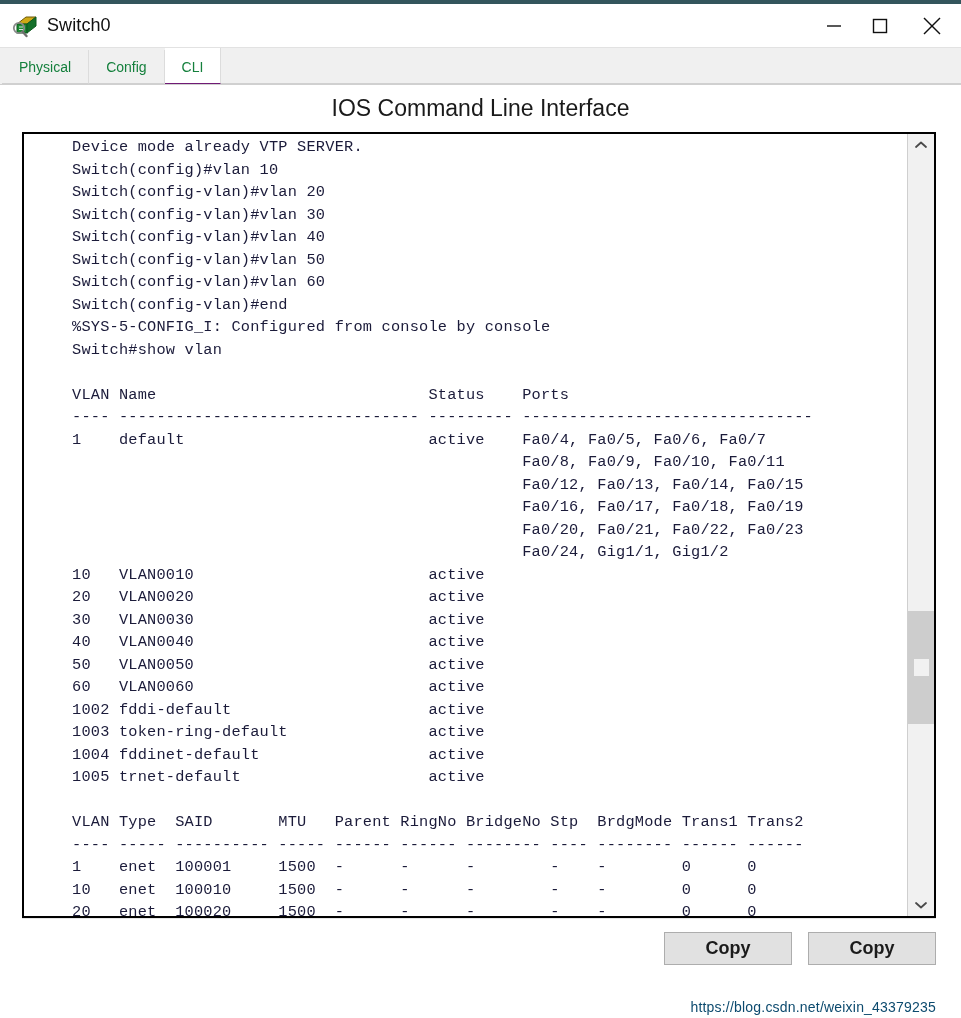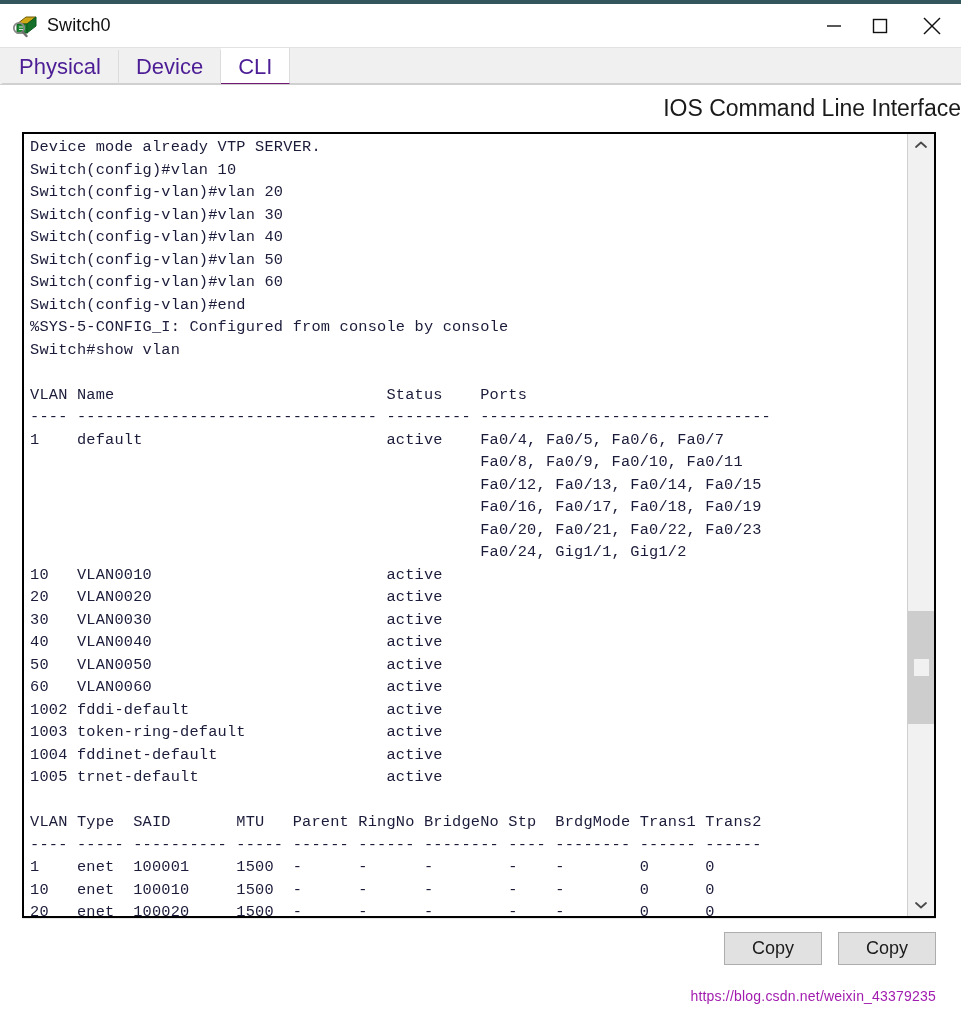--- a/index.html
+++ b/index.html
@@ -65,22 +65,22 @@
     display: flex;
     align-items: stretch;
     border-bottom: 1px solid #d0d0d0;
     padding-left: 2px;
   }
   .tab {
     display: flex;
     align-items: center;
     justify-content: center;
     padding: 0 17px;
-    font-size: 22px;
-    color: #4c1d95;
+    font-size: 14px;
+    color: #15803d;
     background: #f0f0f0;
     border-right: 1px solid #dcdcdc;
     border-bottom: 1px solid #d0d0d0;
     margin-top: 2px;
     white-space: nowrap;
   }
   .tab.active {
     background: #ffffff;
     border-bottom: 1px solid #701a75;
     margin-top: 0;
@@ -95,21 +95,21 @@
 
   
   .panel {
     flex: 1 1 auto;
     position: relative;
     background: #ffffff;
     display: flex;
     flex-direction: column;
   }
   .panel-title {
-    text-align: right;
+    text-align: center;
     font-size: 23px;
     color: #1a1a1a;
     padding: 10px 0 10px 0;
     flex: 0 0 auto;
   }
 
   
   .term-wrap {
     margin: 0 25px 0 22px;
     border: 2px solid #000000;
@@ -124,21 +124,21 @@
     flex: 1 1 auto;
     overflow: hidden;
     padding: 2px 0 0 6px;
     font-family: "Liberation Mono", "DejaVu Sans Mono", monospace;
     font-size: 15.3px;
     line-height: 22.5px;
     color: #1b1b3a;
     white-space: pre;
     letter-spacing: 0.2px;
   }
-  .term-text .ln { display: block; height: 22.5px; }
+  .term-text .ln { display: block; height: 22.5px; margin-left: 42px; }
 
   
   .sbar {
     flex: 0 0 auto;
     width: 27px;
     background: #f1f1f1;
     border-left: 1px solid #cfcfcf;
     position: relative;
     display: flex;
     flex-direction: column;
@@ -173,33 +173,34 @@
     border-top: 1px solid #e5e5e5;
     margin: 0 25px 0 22px;
   }
   .btnrow {
     position: absolute;
     right: 0; top: 13px;
     display: flex;
     gap: 16px;
   }
   .btn {
-    width: 98px; height: 33px;
+    width: 128px; height: 33px;
     background: #e1e1e1;
     border: 1px solid #adadad;
     font-size: 18px;
     color: #1b1b1b;
     display: flex; align-items: center; justify-content: center;
     font-family: "Liberation Sans", sans-serif;
+    font-weight: bold;
   }
   .watermark {
     position: absolute;
-    right: 0; bottom: 14px;
+    right: 0; bottom: 3px;
     font-size: 14px;
-    color: #a21caf;
+    color: #0c4a6e;
     white-space: nowrap;
     letter-spacing: .2px;
   }
 </style>
 </head>
 <body>
 
 <div id="app">
 
   <div class="top-strip"></div>
@@ -232,21 +233,21 @@
     <span class="wbtn close">
       <svg width="22" height="22" viewBox="0 0 22 22">
           <line x1="3" y1="3" x2="19" y2="19" stroke="#101010" stroke-width="1.5"></line>
           <line x1="19" y1="3" x2="3" y2="19" stroke="#101010" stroke-width="1.5"></line>
         </svg>
     </span>
   </div>
 
   <div class="tabbar">
     <div class="tab">Physical</div>
-    <div class="tab">Device</div>
+    <div class="tab">Config</div>
     <div class="tab active">CLI</div>
     <div class="tabbar-rest"></div>
   </div>
 
   <div class="panel">
 
     <div class="panel-title">IOS Command Line Interface</div>
 
     <div class="term-wrap">
       <div class="term-text" id="terminal-output"><span class="ln">Device mode already VTP SERVER.</span><span class="ln">Switch(config)#vlan 10</span><span class="ln">Switch(config-vlan)#vlan 20</span><span class="ln">Switch(config-vlan)#vlan 30</span><span class="ln">Switch(config-vlan)#vlan 40</span><span class="ln">Switch(config-vlan)#vlan 50</span><span class="ln">Switch(config-vlan)#vlan 60</span><span class="ln">Switch(config-vlan)#end</span><span class="ln">%SYS-5-CONFIG_I: Configured from console by console</span><span class="ln">Switch#show vlan</span><span class="ln"></span><span class="ln">VLAN Name                             Status    Ports</span><span class="ln">---- -------------------------------- --------- -------------------------------</span><span class="ln">1    default                          active    Fa0/4, Fa0/5, Fa0/6, Fa0/7</span><span class="ln">                                                Fa0/8, Fa0/9, Fa0/10, Fa0/11</span><span class="ln">                                                Fa0/12, Fa0/13, Fa0/14, Fa0/15</span><span class="ln">                                                Fa0/16, Fa0/17, Fa0/18, Fa0/19</span><span class="ln">                                                Fa0/20, Fa0/21, Fa0/22, Fa0/23</span><span class="ln">                                                Fa0/24, Gig1/1, Gig1/2</span><span class="ln">10   VLAN0010                         active</span><span class="ln">20   VLAN0020                         active</span><span class="ln">30   VLAN0030                         active</span><span class="ln">40   VLAN0040                         active</span><span class="ln">50   VLAN0050                         active</span><span class="ln">60   VLAN0060                         active</span><span class="ln">1002 fddi-default                     active</span><span class="ln">1003 token-ring-default               active</span><span class="ln">1004 fddinet-default                  active</span><span class="ln">1005 trnet-default                    active</span><span class="ln"></span><span class="ln">VLAN Type  SAID       MTU   Parent RingNo BridgeNo Stp  BrdgMode Trans1 Trans2</span><span class="ln">---- ----- ---------- ----- ------ ------ -------- ---- -------- ------ ------</span><span class="ln">1    enet  100001     1500  -      -      -        -    -        0      0</span><span class="ln">10   enet  100010     1500  -      -      -        -    -        0      0</span><span class="ln">20   enet  100020     1500  -      -      -        -    -        0      0</span></div>

